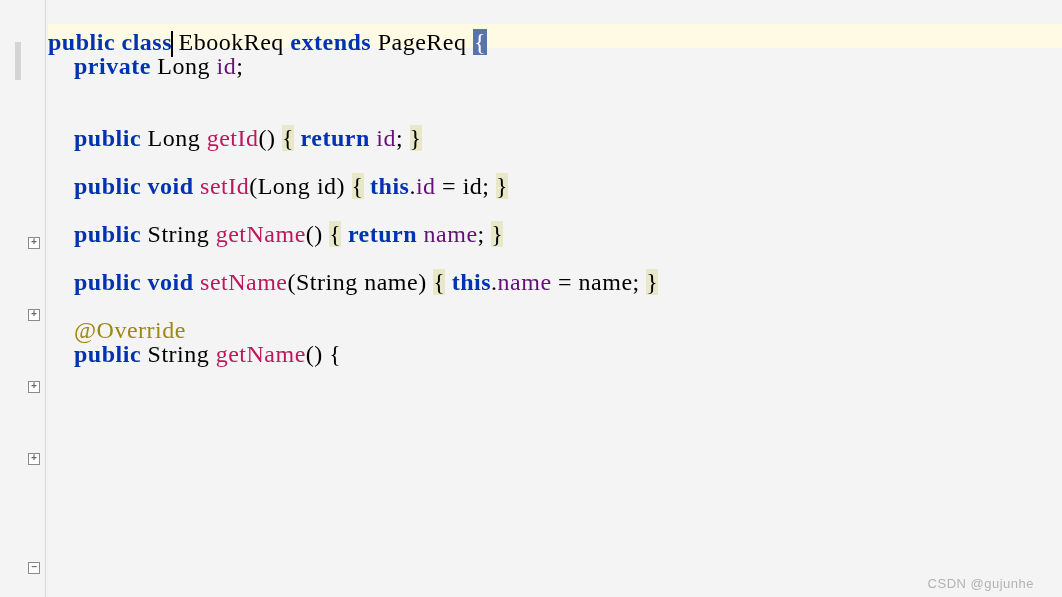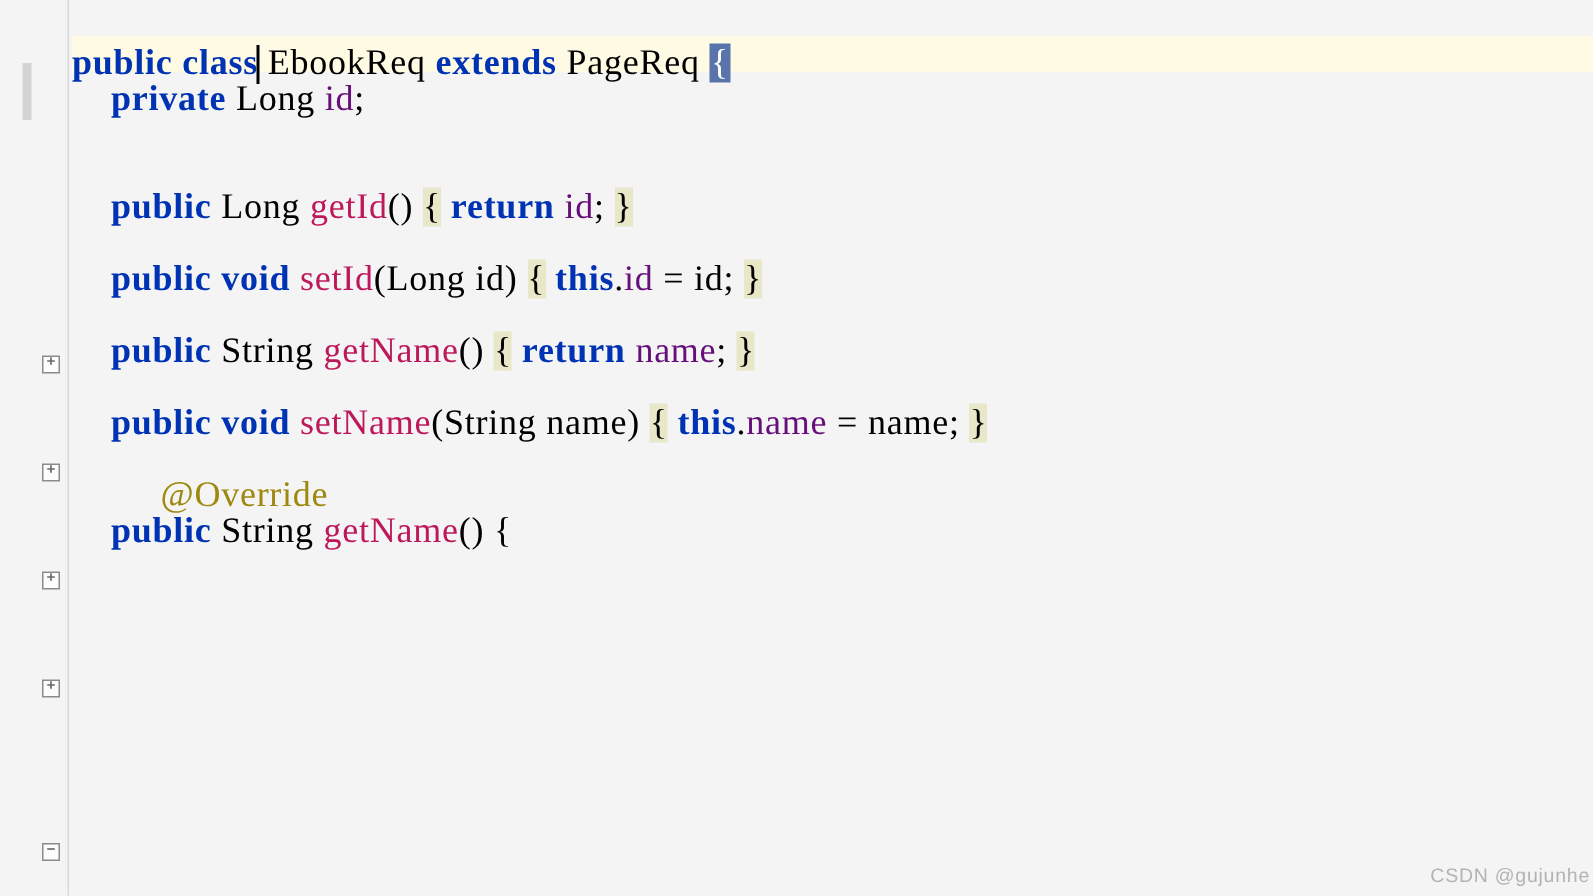--- a/index.html
+++ b/index.html
@@ -70,41 +70,41 @@
     }
     .line.highlighted {
       background: #fffae3;
     }
     .kw { color: #0033b3; font-weight: bold; }
     .type { color: #000000; }
     .ident { color: #000000; }
     .field { color: #660e7a; }
     .method { color: #be185d; }
     .punct { color: #000000; }
-    .ann { color: #9e880d; margin-left: 33px; }
+    .ann { color: #9e880d; }
     .cursor-caret {
       background: #5974ab;
       color: #ffffff;
       padding: 0 1px;
     }
     .brace-match {
       background: #e8e8c8;
     }
     .text-caret {
       display: inline-block;
       width: 2px;
       height: 26px;
       background: #000;
       vertical-align: middle;
       margin: 0 -1px;
     }
     .watermark {
       position: absolute;
       bottom: 6px;
-      right: 2px;
+      right: 28px;
       font-size: 13px;
       color: #b3b3b3;
       font-family: sans-serif;
       letter-spacing: 0.5px;
     }
   </style>
 </head>
 <body>
 
 <div class="editor">

